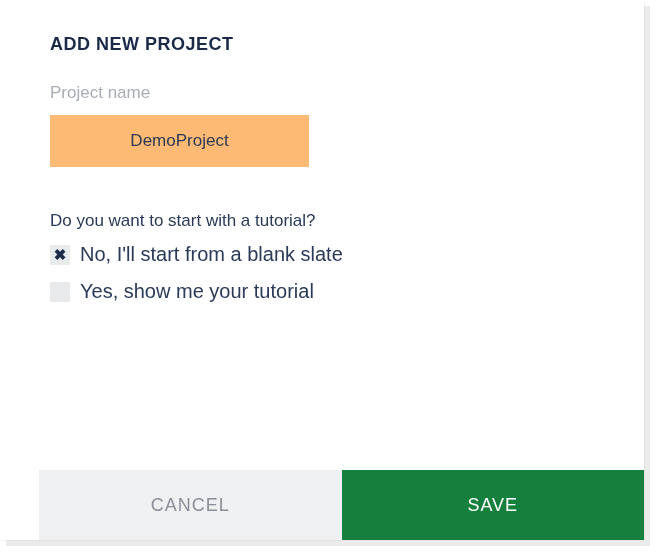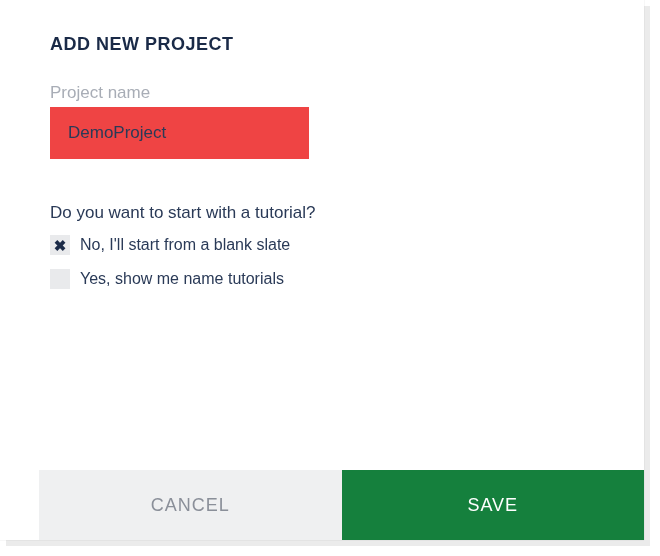--- a/index.html
+++ b/index.html
@@ -43,32 +43,33 @@
       margin-bottom: 44px;
     }
     .field {
       flex: 1;
       display: flex;
       flex-direction: column;
     }
     .field-label {
       font-size: 17px;
       color: #a8adb6;
-      margin-bottom: 4px;
+      margin-bottom: 12px;
       font-weight: 400;
     }
     .field-input {
-      background: #ef4444;
+      background: #fdba74;
       border: none;
       padding: 16px 18px;
       font-size: 17px;
       color: #2a3a57;
       font-family: inherit;
       outline: none;
       width: 100%;
+      text-align: center;
     }
     .description-wrap {
       position: relative;
     }
     .text-cursor {
       position: absolute;
       left: 113px;
       top: 13px;
       width: 1px;
       height: 24px;
@@ -99,21 +100,21 @@
       flex-shrink: 0;
     }
     .checkbox.checked::before {
       content: "✖";
       font-size: 15px;
       font-weight: 700;
       color: #1a2a47;
       line-height: 1;
     }
     .checkbox-label {
-      font-size: 16px;
+      font-size: 20px;
       color: #2a3a57;
     }
     .buttons {
       display: flex;
       height: 70px;
       padding-left: 39px;
     }
     .btn {
       flex: 1;
       border: none;
@@ -149,21 +150,21 @@
     </div>
 
     <div class="tutorial-section">
       <div class="tutorial-question">Do you want to start with a tutorial?</div>
       <div class="checkbox-row">
         <div class="checkbox checked"></div>
         <span class="checkbox-label">No, I'll start from a blank slate</span>
       </div>
       <div class="checkbox-row">
         <div class="checkbox"></div>
-        <span class="checkbox-label">Yes, show me name tutorials</span>
+        <span class="checkbox-label">Yes, show me your tutorial</span>
       </div>
     </div>
   </div>
 
   <div class="buttons">
     <button class="btn btn-cancel">CANCEL</button>
     <button class="btn btn-save">SAVE</button>
   </div>
 </div>
 

